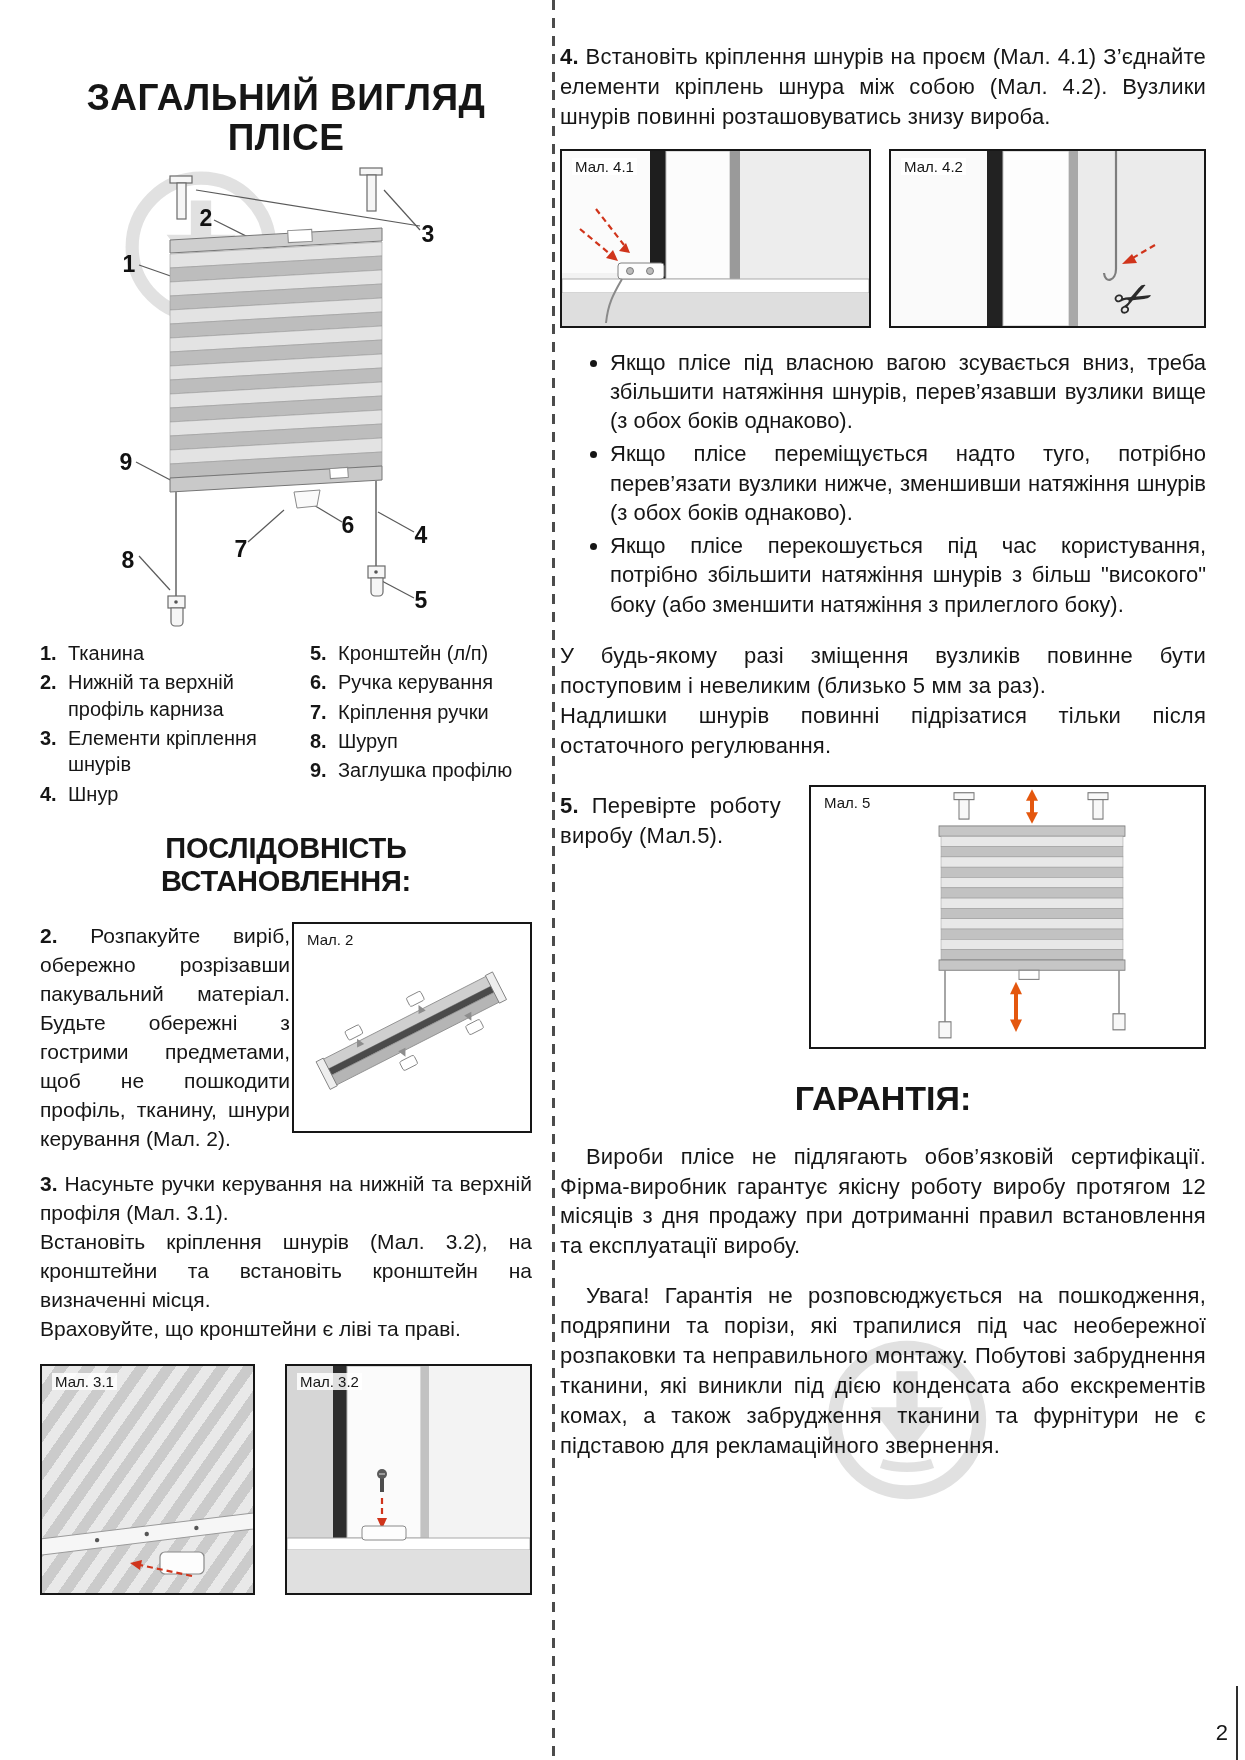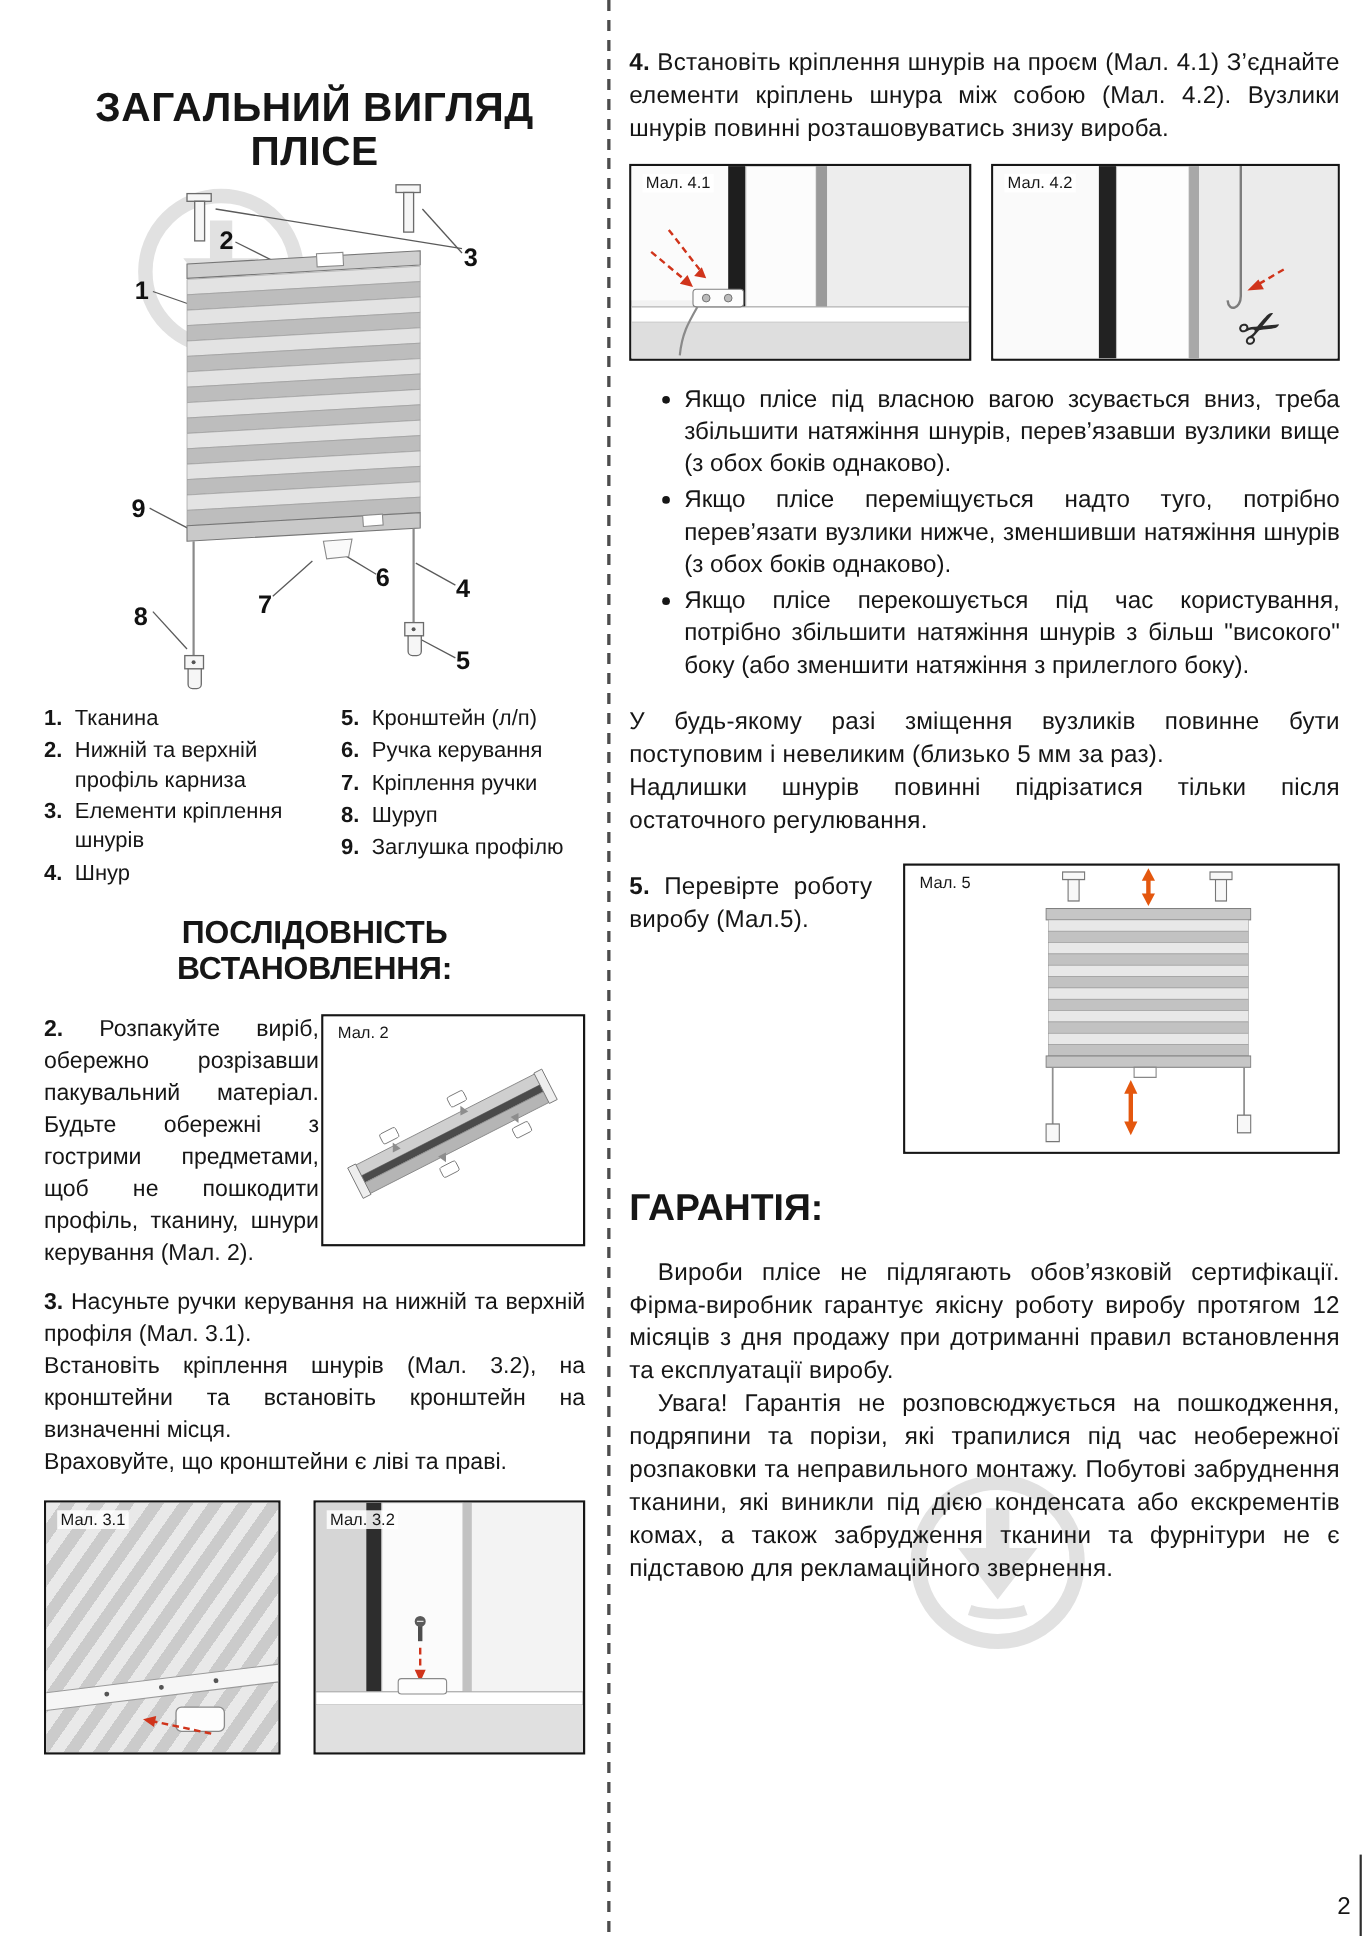--- a/index.html
+++ b/index.html
@@ -3,21 +3,21 @@
 <meta charset="utf-8">
 <style>
   * { margin:0; padding:0; box-sizing:border-box; }
   body { background:#ffffff; font-family:"Liberation Sans","DejaVu Sans",sans-serif; color:#161616; }
   .page { position:relative; width:1245px; height:1760px; background:#ffffff; overflow:hidden; }
 
   .divider { position:absolute; left:552px; top:0; width:3px; height:1760px; z-index:2;
     background: repeating-linear-gradient(to bottom,#4c4c4c 0 10px, transparent 10px 18px); }
 
   .col-left  { position:absolute; left:40px;  top:42px; width:492px; z-index:1; }
-  .col-right { position:absolute; left:572px; top:42px; width:646px; z-index:1; }
+  .col-right { position:absolute; left:560px; top:42px; width:646px; z-index:1; }
 
   .h-title { font-size:37px; font-weight:700; text-align:center; line-height:1.08; letter-spacing:.5px;margin-top:36px; }
   .h-sub   { margin-top:13px; font-size:20px; font-weight:700; text-align:center; line-height:1.3; }
 
   .diagram-wrap { position:relative; margin-top:2px; height:476px; }
   .diagram-svg  { position:absolute; left:2px; top:0; width:470px; height:476px; }
 
   .legend { display:flex; margin-top:4px; font-size:20px; line-height:1.32; }
   .legend-col1 { width:262px; }
   .legend-col2 { width:222px; margin-left:8px; }
@@ -52,24 +52,24 @@
 
   .bullets { margin-top:20px; margin-left:50px; font-size:22px; line-height:1.33; text-align:justify; }
   .bullets li { margin-bottom:4px; }
 
   .note { margin-top:22px; }
 
   .step5-row  { display:flex; margin-top:24px; }
   .step5-text { flex:1; padding-right:28px; padding-top:6px; }
   .fig5  { width:397px; height:264px; flex:none; }
 
-  .h-warranty { margin-top:30px; font-size:34px; font-weight:800; text-align:left; }
+  .h-warranty { margin-top:30px; font-size:34px; font-weight:800; text-align:center; }
   .indent { text-indent:26px; }
   .w-p1 { margin-top:24px; }
-  .w-p2 { }
+  .w-p2 { margin-top:20px; }
 
   .watermark { position:absolute; z-index:0; opacity:.55; }
   .wm-top    { left:120px; top:166px; width:162px; height:162px; }
   .wm-bottom { left:822px; top:1335px; width:170px; height:170px; }
 
   .edge-line { position:absolute; right:7px; top:1686px; width:2px; height:74px; background:#2e2e2e; z-index:2; }
   .page-num  { position:absolute; right:17px; top:1720px; font-size:22px; z-index:2; }
 
   svg { display:block; }
 </style>

